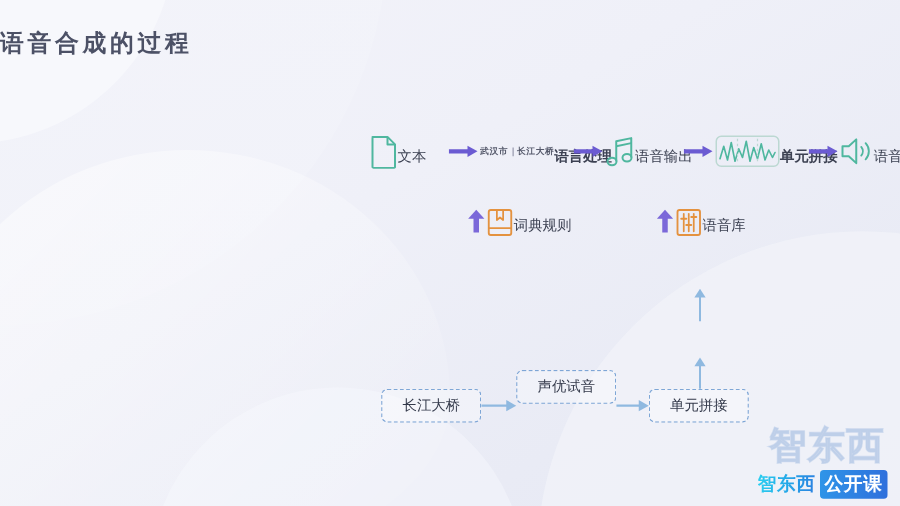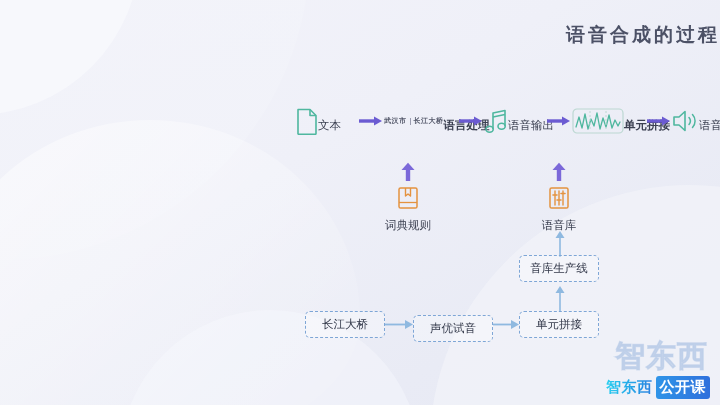--- a/index.html
+++ b/index.html
@@ -56,21 +56,21 @@
     border-radius: 50% 50% 50% 50% / 60% 60% 40% 40%;
     background: linear-gradient(135deg, rgba(255,255,255,.55), rgba(255,255,255,0));
     pointer-events: none;
   }
 
   
   .title {
     position: absolute;
     top: 22px;
     left: 0; right: 0;
-    text-align: right;
+    text-align: left;
     font-size: 19px;
     font-weight: bold;
     letter-spacing: 3px;
     color: #4c5166;
   }
 
   
   .robot-panel {
     position: absolute;
     left: 82px;
@@ -258,21 +258,21 @@
     align-items: center;
     justify-content: center;
     flex: 0 0 auto;
   }
   .arrow svg { display: block; }
 
   
   .support {
     position: absolute;
     display: flex;
-    flex-direction: column;
+    flex-direction: row;
     align-items: center;
     width: 70px;
   }
   .support.dict { left: 373px; top: 162px; }
   .support.voicelib { left: 524px; top: 162px; }
   .support .up-arrow { height: 20px; }
   .support .glyph { margin-top: 3px; height: 26px; display:flex; align-items:center; justify-content:center; }
   .support .sup-label {
     margin-top: 7px;
     font-size: 11.5px;
@@ -289,21 +289,21 @@
     background: rgba(255,255,255,.30);
     display: flex;
     align-items: center;
     justify-content: center;
     font-size: 11.5px;
     color: #33394a;
     white-space: nowrap;
   }
   .fb-prodline { left: 519px; top: 255px; width: 80px; height: 27px; }
   .fb-collect  { left: 305px; top: 311px; width: 80px; height: 27px; }
-  .fb-audition { left: 413px; top: 315px; width: 80px; height: 27px; }
+  .fb-audition { left: 413px; top: 296px; width: 80px; height: 27px; }
   .fb-confirm  { left: 519px; top: 311px; width: 80px; height: 27px; }
 
   .conn {
     position: absolute;
     pointer-events: none;
   }
 
   
   .wm-big {
     position: absolute;
@@ -490,21 +490,20 @@
   <svg class="conn" style="left:385px; top:316px; width:29px; height:17px;">
     <path d="M0 8.5 H21" stroke="#8fb9e0" stroke-width="1.8"></path>
     <path d="M20 4 L28 8.5 L20 13 Z" fill="#8fb9e0"></path>
   </svg>
 
   <svg class="conn" style="left:493px; top:316px; width:27px; height:17px;">
     <path d="M0 8.5 H19" stroke="#8fb9e0" stroke-width="1.8"></path>
     <path d="M18 4 L26 8.5 L18 13 Z" fill="#8fb9e0"></path>
   </svg>
 
-  <div class="flowbox fb-prodline">音库生产线</div>
   <div class="flowbox fb-collect">长江大桥</div>
   <div class="flowbox fb-audition">声优试音</div>
   <div class="flowbox fb-confirm">单元拼接</div>
 
   <div class="wm-big">智东西</div>
   <div class="logo">
     <span class="brand">智东西</span>
     <span class="pill">公开课</span>
   </div>
 

